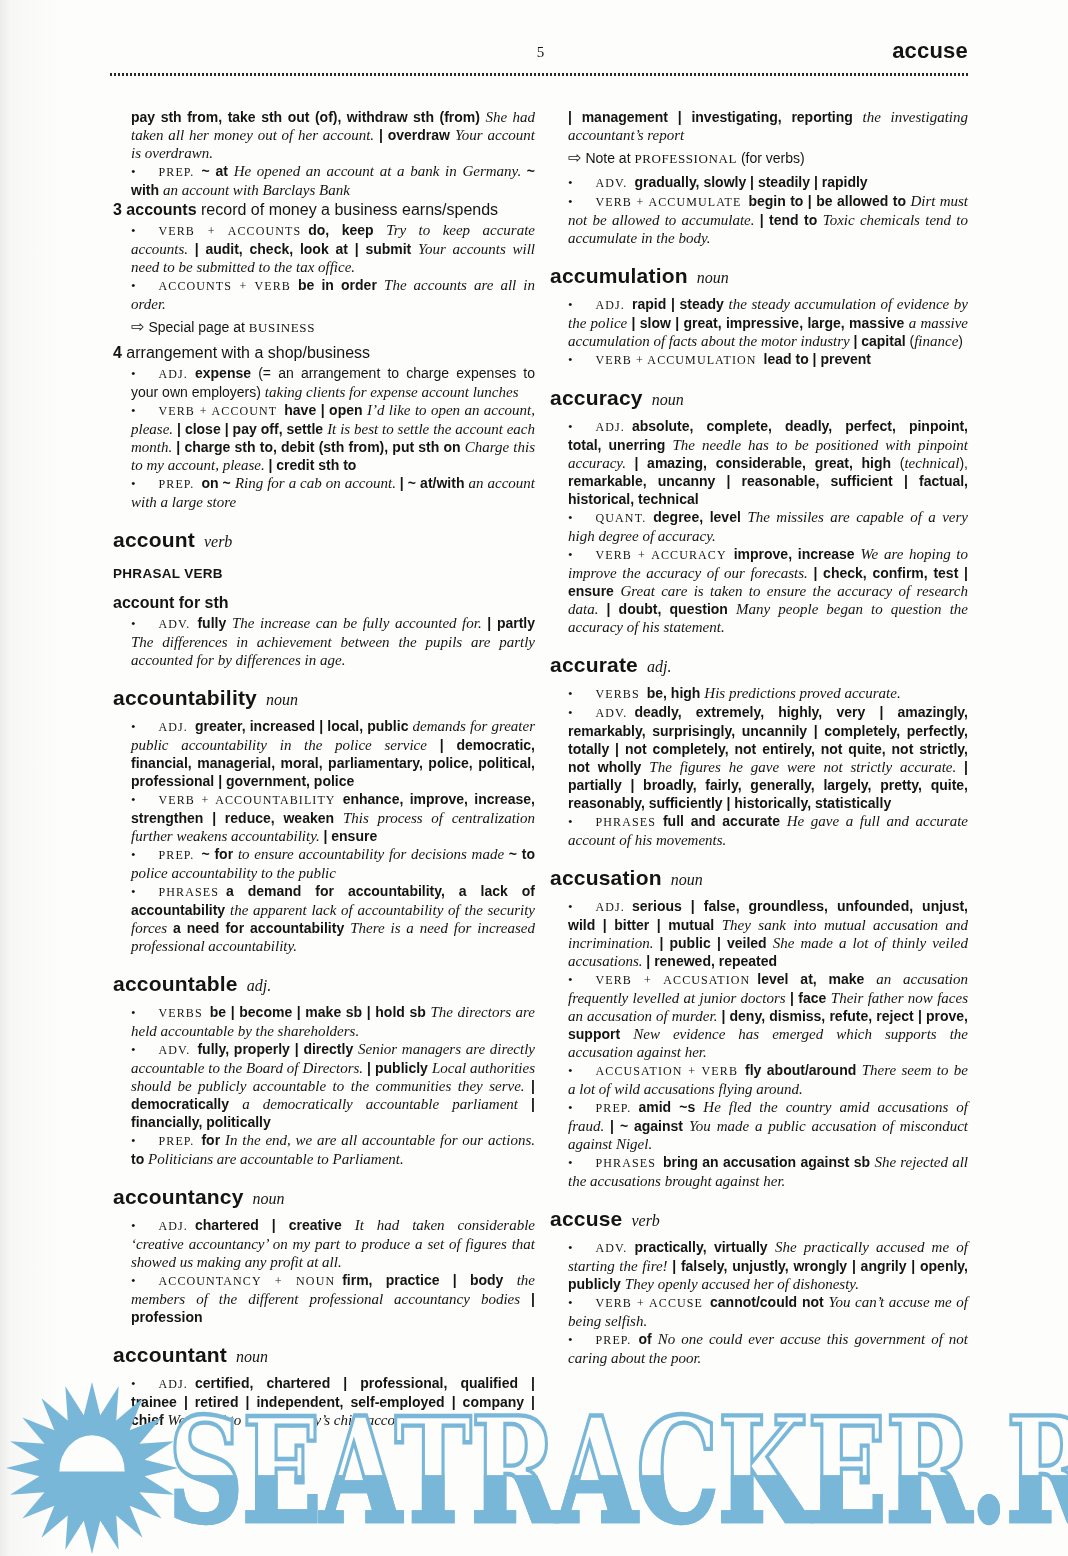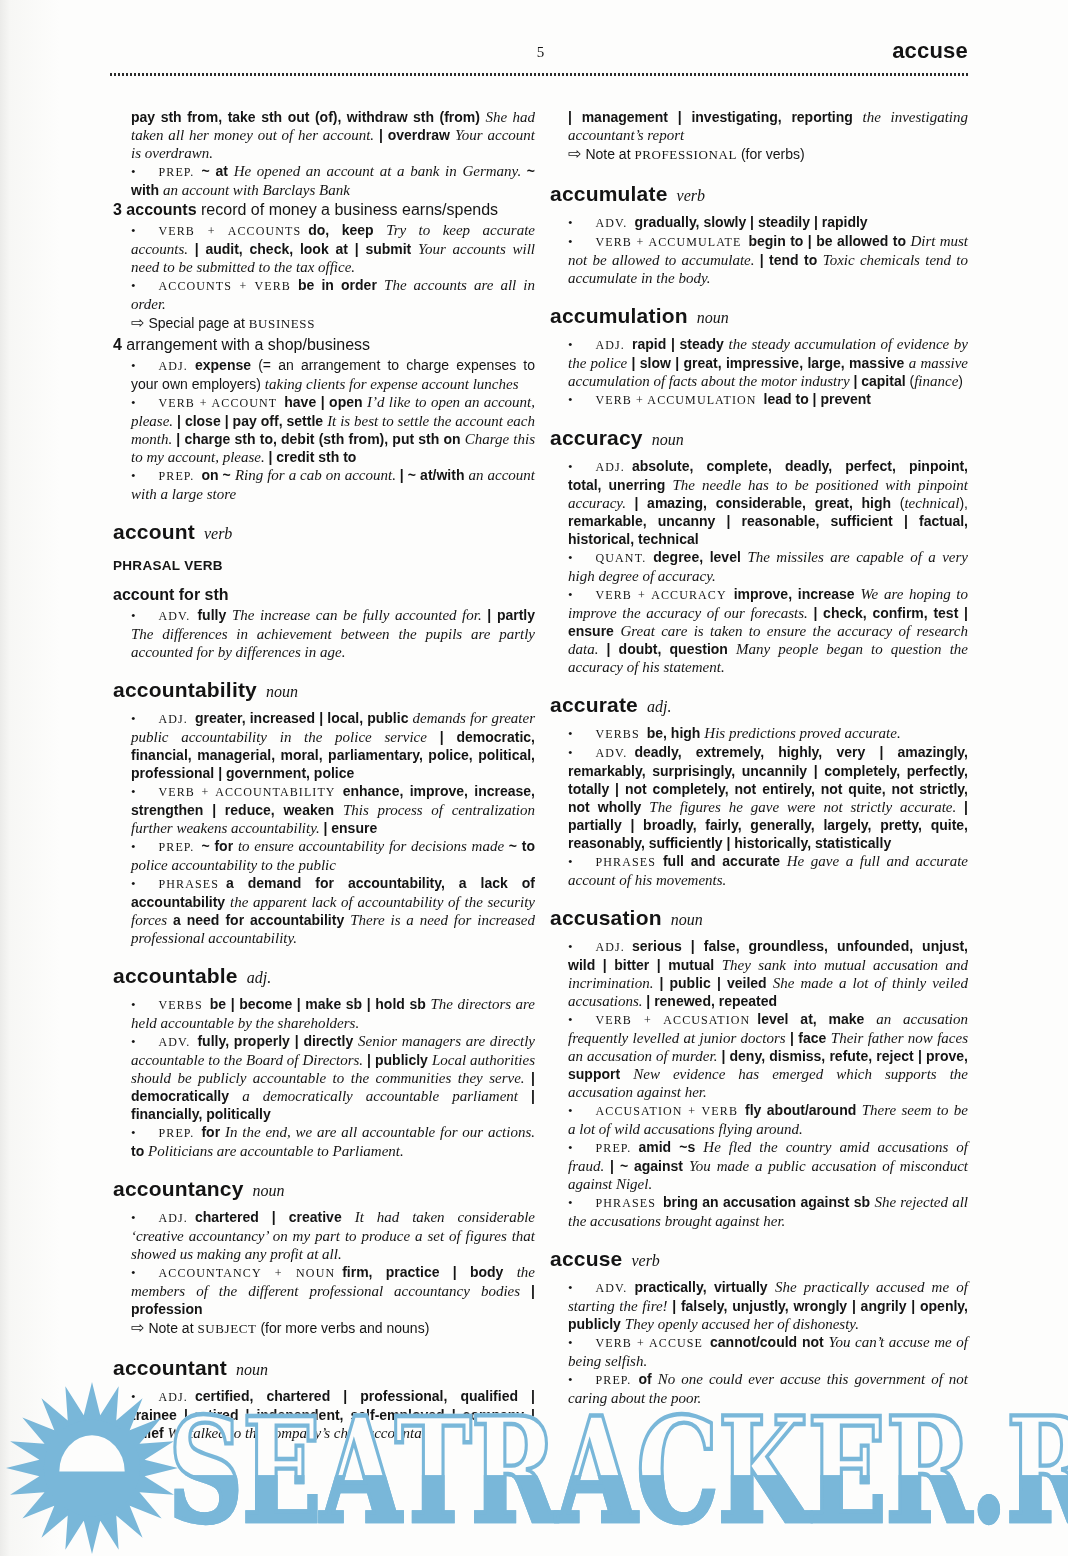--- a/index.html
+++ b/index.html
@@ -20,21 +20,21 @@
   .para{font-size:15px;line-height:18px;text-align:justify;margin:0 0 0 18px;}
   .cont{margin-left:18px;}
   .sense{font-family:"Liberation Sans",sans-serif;font-size:16px;line-height:20px;margin:1px 0 1px 0;}
   .s-bnum{font-weight:bold;}
   .s-b{font-family:"Liberation Sans",sans-serif;font-weight:bold;font-size:14px;}
   .s-r{font-family:"Liberation Sans",sans-serif;font-size:14px;}
   .s-i{font-style:italic;}
   .s-sc{font-size:12px;letter-spacing:1.1px;margin-right:7px;padding-left:18px;}
   .s-cap{font-size:13px;letter-spacing:0.6px;}
   .bullet{margin-right:5px;font-size:13px;}
-  .note{font-size:15px;line-height:20px;margin-left:18px;}
+  .note{font-size:15px;line-height:28px;margin-left:18px;}
   .arrow{font-size:16px;margin-right:4px;}
   .entry{margin:17px 0 7px 0;}
   .entry .word{font-family:"Liberation Sans",sans-serif;font-weight:bold;font-size:21px;letter-spacing:0.2px;}
   .entry .pos{font-style:italic;font-size:16px;margin-left:9px;}
   .pv-label{font-family:"Liberation Sans",sans-serif;font-weight:bold;font-size:13.5px;margin:14px 0 6px 0;letter-spacing:0.3px;}
   .pv-subhead{font-family:"Liberation Sans",sans-serif;font-weight:bold;font-size:16px;margin:13px 0 2px 0;}
 
   .watermark{position:absolute;left:0;top:1378px;width:1068px;height:178px;pointer-events:none;}
   .wm-sun{position:absolute;left:6px;top:4px;}
   .wm-text{
@@ -78,28 +78,26 @@
         <div class="para"><span class="bullet">•</span><span class="s-sc">VERB + ACCOUNTABILITY</span><span class="s-b">enhance, improve, increase, strengthen | reduce, weaken </span><span class="s-i">This process of centralization further weakens accountability. </span><span class="s-b">| ensure</span></div>
         <div class="para"><span class="bullet">•</span><span class="s-sc">PREP.</span><span class="s-b">~ for </span><span class="s-i">to ensure accountability for decisions made </span><span class="s-b">~ to </span><span class="s-i">police accountability to the public</span></div>
         <div class="para"><span class="bullet">•</span><span class="s-sc">PHRASES</span><span class="s-b">a demand for accountability, a lack of accountability </span><span class="s-i">the apparent lack of accountability of the security forces </span><span class="s-b">a need for accountability </span><span class="s-i">There is a need for increased professional accountability.</span></div>
         <div class="entry"><span class="word">accountable</span><span class="pos">adj.</span></div>
         <div class="para"><span class="bullet">•</span><span class="s-sc">VERBS</span><span class="s-b">be | become | make sb | hold sb </span><span class="s-i">The directors are held accountable by the shareholders.</span></div>
         <div class="para"><span class="bullet">•</span><span class="s-sc">ADV.</span><span class="s-b">fully, properly | directly </span><span class="s-i">Senior managers are directly accountable to the Board of Directors. </span><span class="s-b">| publicly </span><span class="s-i">Local authorities should be publicly accountable to the communities they serve. </span><span class="s-b">| democratically </span><span class="s-i">a democratically accountable parliament </span><span class="s-b">| financially, politically</span></div>
         <div class="para"><span class="bullet">•</span><span class="s-sc">PREP.</span><span class="s-b">for </span><span class="s-i">In the end, we are all accountable for our actions. </span><span class="s-b">to </span><span class="s-i">Politicians are accountable to Parliament.</span></div>
         <div class="entry"><span class="word">accountancy</span><span class="pos">noun</span></div>
         <div class="para"><span class="bullet">•</span><span class="s-sc">ADJ.</span><span class="s-b">chartered | creative </span><span class="s-i">It had taken considerable ‘creative accountancy’ on my part to produce a set of figures that showed us making any profit at all.</span></div>
         <div class="para"><span class="bullet">•</span><span class="s-sc">ACCOUNTANCY + NOUN</span><span class="s-b">firm, practice | body </span><span class="s-i">the members of the different professional accountancy bodies </span><span class="s-b">| profession</span></div>
-        <div class="note"><span class="arrow">⇨</span><span class="s-r">Note at </span><span class="s-cap">SUBJECT</span><span class="s-r"> (for more verbs and nouns)</span></div>
         <div class="entry"><span class="word">accountant</span><span class="pos">noun</span></div>
         <div class="para"><span class="bullet">•</span><span class="s-sc">ADJ.</span><span class="s-b">certified, chartered | professional, qualified | trainee | retired | independent, self-employed | company | chief </span><span class="s-i">We talked to the company’s chief accountant.</span></div>
       </div>
     <div class="col right" id="col1">
         <div class="para cont"><span class="s-b">| management | investigating, reporting </span><span class="s-i">the investigating accountant’s report</span></div>
         <div class="note"><span class="arrow">⇨</span><span class="s-r">Note at </span><span class="s-cap">PROFESSIONAL</span><span class="s-r"> (for verbs)</span></div>
-        <div class="entry"><span class="word">accumulate</span><span class="pos">verb</span></div>
         <div class="para"><span class="bullet">•</span><span class="s-sc">ADV.</span><span class="s-b">gradually, slowly | steadily | rapidly</span></div>
         <div class="para"><span class="bullet">•</span><span class="s-sc">VERB + ACCUMULATE</span><span class="s-b">begin to | be allowed to </span><span class="s-i">Dirt must not be allowed to accumulate. </span><span class="s-b">| tend to </span><span class="s-i">Toxic chemicals tend to accumulate in the body.</span></div>
         <div class="entry"><span class="word">accumulation</span><span class="pos">noun</span></div>
         <div class="para"><span class="bullet">•</span><span class="s-sc">ADJ.</span><span class="s-b">rapid | steady </span><span class="s-i">the steady accumulation of evidence by the police </span><span class="s-b">| slow | great, impressive, large, massive </span><span class="s-i">a massive accumulation of facts about the motor industry </span><span class="s-b">| capital </span><span class="s-r">(</span><span class="s-i">finance</span><span class="s-r">)</span></div>
         <div class="para"><span class="bullet">•</span><span class="s-sc">VERB + ACCUMULATION</span><span class="s-b">lead to | prevent</span></div>
         <div class="entry"><span class="word">accuracy</span><span class="pos">noun</span></div>
         <div class="para"><span class="bullet">•</span><span class="s-sc">ADJ.</span><span class="s-b">absolute, complete, deadly, perfect, pinpoint, total, unerring </span><span class="s-i">The needle has to be positioned with pinpoint accuracy. </span><span class="s-b">| amazing, considerable, great, high </span><span class="s-r">(</span><span class="s-i">technical</span><span class="s-r">), </span><span class="s-b">remarkable, uncanny | reasonable, sufficient | factual, historical, technical</span></div>
         <div class="para"><span class="bullet">•</span><span class="s-sc">QUANT.</span><span class="s-b">degree, level </span><span class="s-i">The missiles are capable of a very high degree of accuracy.</span></div>
         <div class="para"><span class="bullet">•</span><span class="s-sc">VERB + ACCURACY</span><span class="s-b">improve, increase </span><span class="s-i">We are hoping to improve the accuracy of our forecasts. </span><span class="s-b">| check, confirm, test | ensure </span><span class="s-i">Great care is taken to ensure the accuracy of research data. </span><span class="s-b">| doubt, question </span><span class="s-i">Many people began to question the accuracy of his statement.</span></div>
         <div class="entry"><span class="word">accurate</span><span class="pos">adj.</span></div>

